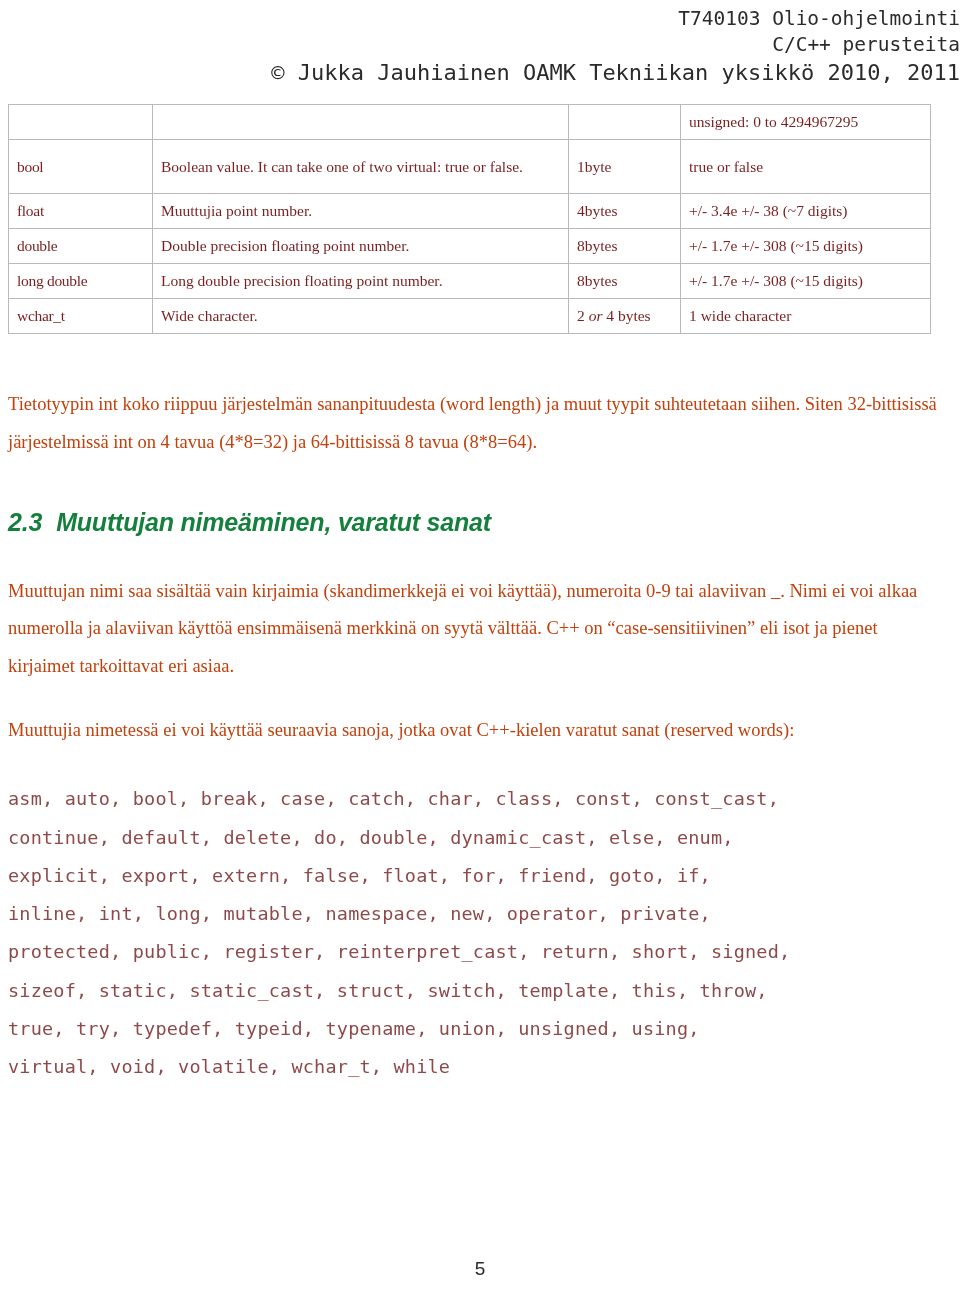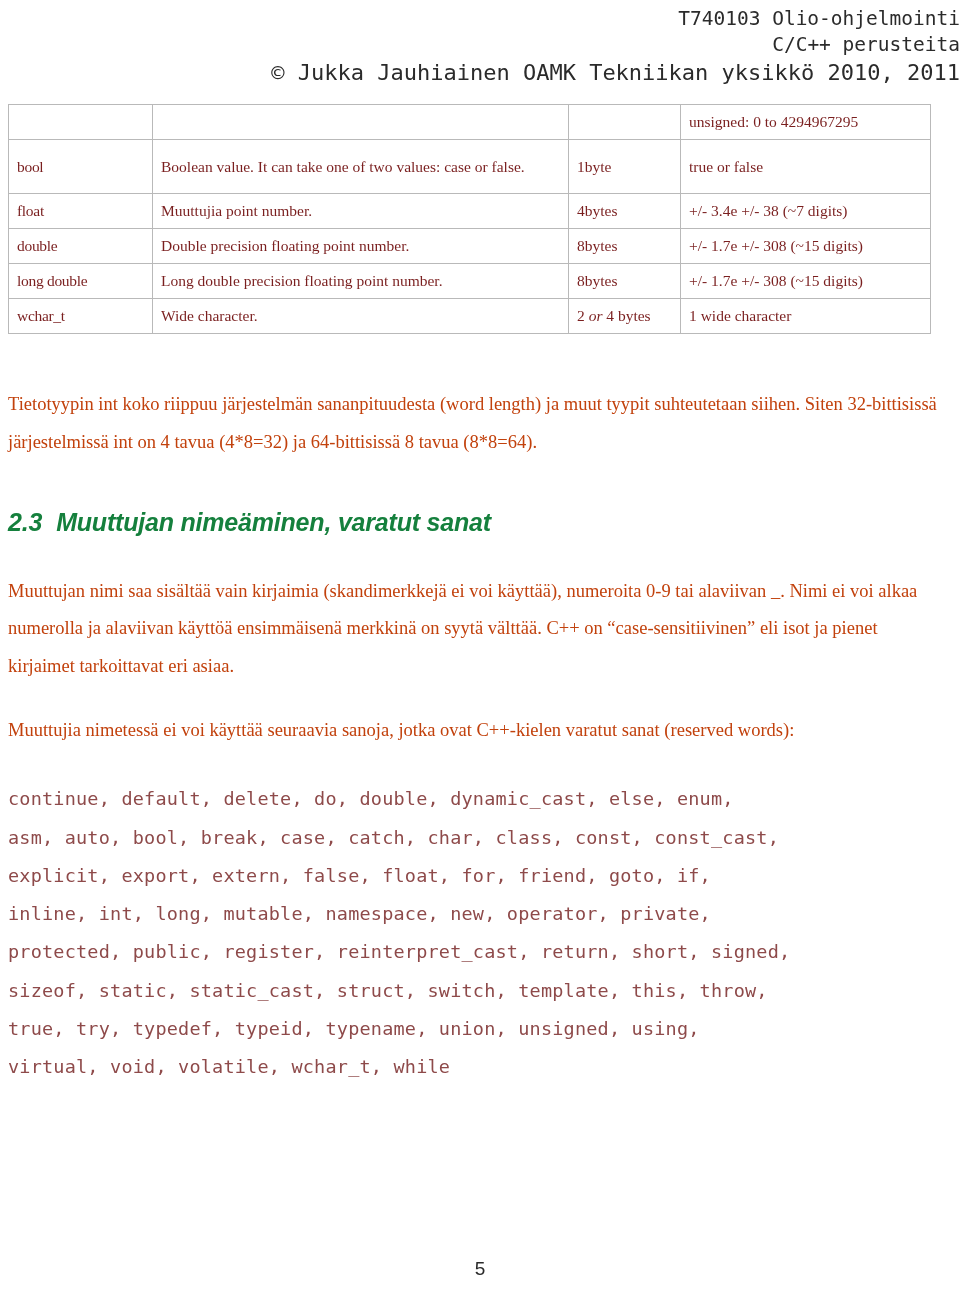--- a/index.html
+++ b/index.html
@@ -148,21 +148,21 @@
     <tbody>
       <tr class="row-top">
         <td class="cell-type"></td>
         <td class="cell-desc"></td>
         <td class="cell-size"></td>
         <td class="cell-range">unsigned: 0 to 4294967295</td>
       </tr>
 
       <tr class="row-bool">
         <td class="cell-type">bool</td>
-        <td class="cell-desc">Boolean value. It can take one of two values: case or false.</td>
+        <td class="cell-desc">Boolean value. It can take one of two virtual: true or false.</td>
         <td class="cell-size">1byte</td>
         <td class="cell-range-mono"><span>true</span><span class="sep">&nbsp;</span><span class="sep">or</span><span class="sep">&nbsp;</span><span>false</span></td>
       </tr>
 
       <tr class="row-std">
         <td class="cell-type">float</td>
         <td class="cell-desc">Muuttujia point number.</td>
         <td class="cell-size">4bytes</td>
         <td class="cell-range">+/- 3.4e +/- 38 (~7 digits)</td>
       </tr>
@@ -195,22 +195,22 @@
 
 <h2 class="section-heading">
   <span class="num">2.3</span><span>Muuttujan nimeäminen, varatut sanat</span>
 </h2>
 
 <p class="para block-naming">Muuttujan nimi saa sisältää vain kirjaimia (skandimerkkejä ei voi käyttää), numeroita 0-9 tai alaviivan _. Nimi ei voi alkaa numerolla ja alaviivan käyttöä ensimmäisenä merkkinä on syytä välttää. C++ on “case-sensitiivinen” eli isot ja pienet kirjaimet tarkoittavat eri asiaa.</p>
 
 <p class="para block-reserved">Muuttujia nimetessä ei voi käyttää seuraavia sanoja, jotka ovat C++-kielen varatut sanat (reserved words):</p>
 
 <div class="keywords">
+  <span class="kwline">asm, auto, bool, break, case, catch, char, class, const, const_cast,</span>
   <span class="kwline">continue, default, delete, do, double, dynamic_cast, else, enum,</span>
-  <span class="kwline">asm, auto, bool, break, case, catch, char, class, const, const_cast,</span>
   <span class="kwline">explicit, export, extern, false, float, for, friend, goto, if,</span>
   <span class="kwline">inline, int, long, mutable, namespace, new, operator, private,</span>
   <span class="kwline">protected, public, register, reinterpret_cast, return, short, signed,</span>
   <span class="kwline">sizeof, static, static_cast, struct, switch, template, this, throw,</span>
   <span class="kwline">true, try, typedef, typeid, typename, union, unsigned, using,</span>
   <span class="kwline">virtual, void, volatile, wchar_t, while</span>
 </div>
 
 <div class="page-number">5</div>
 

